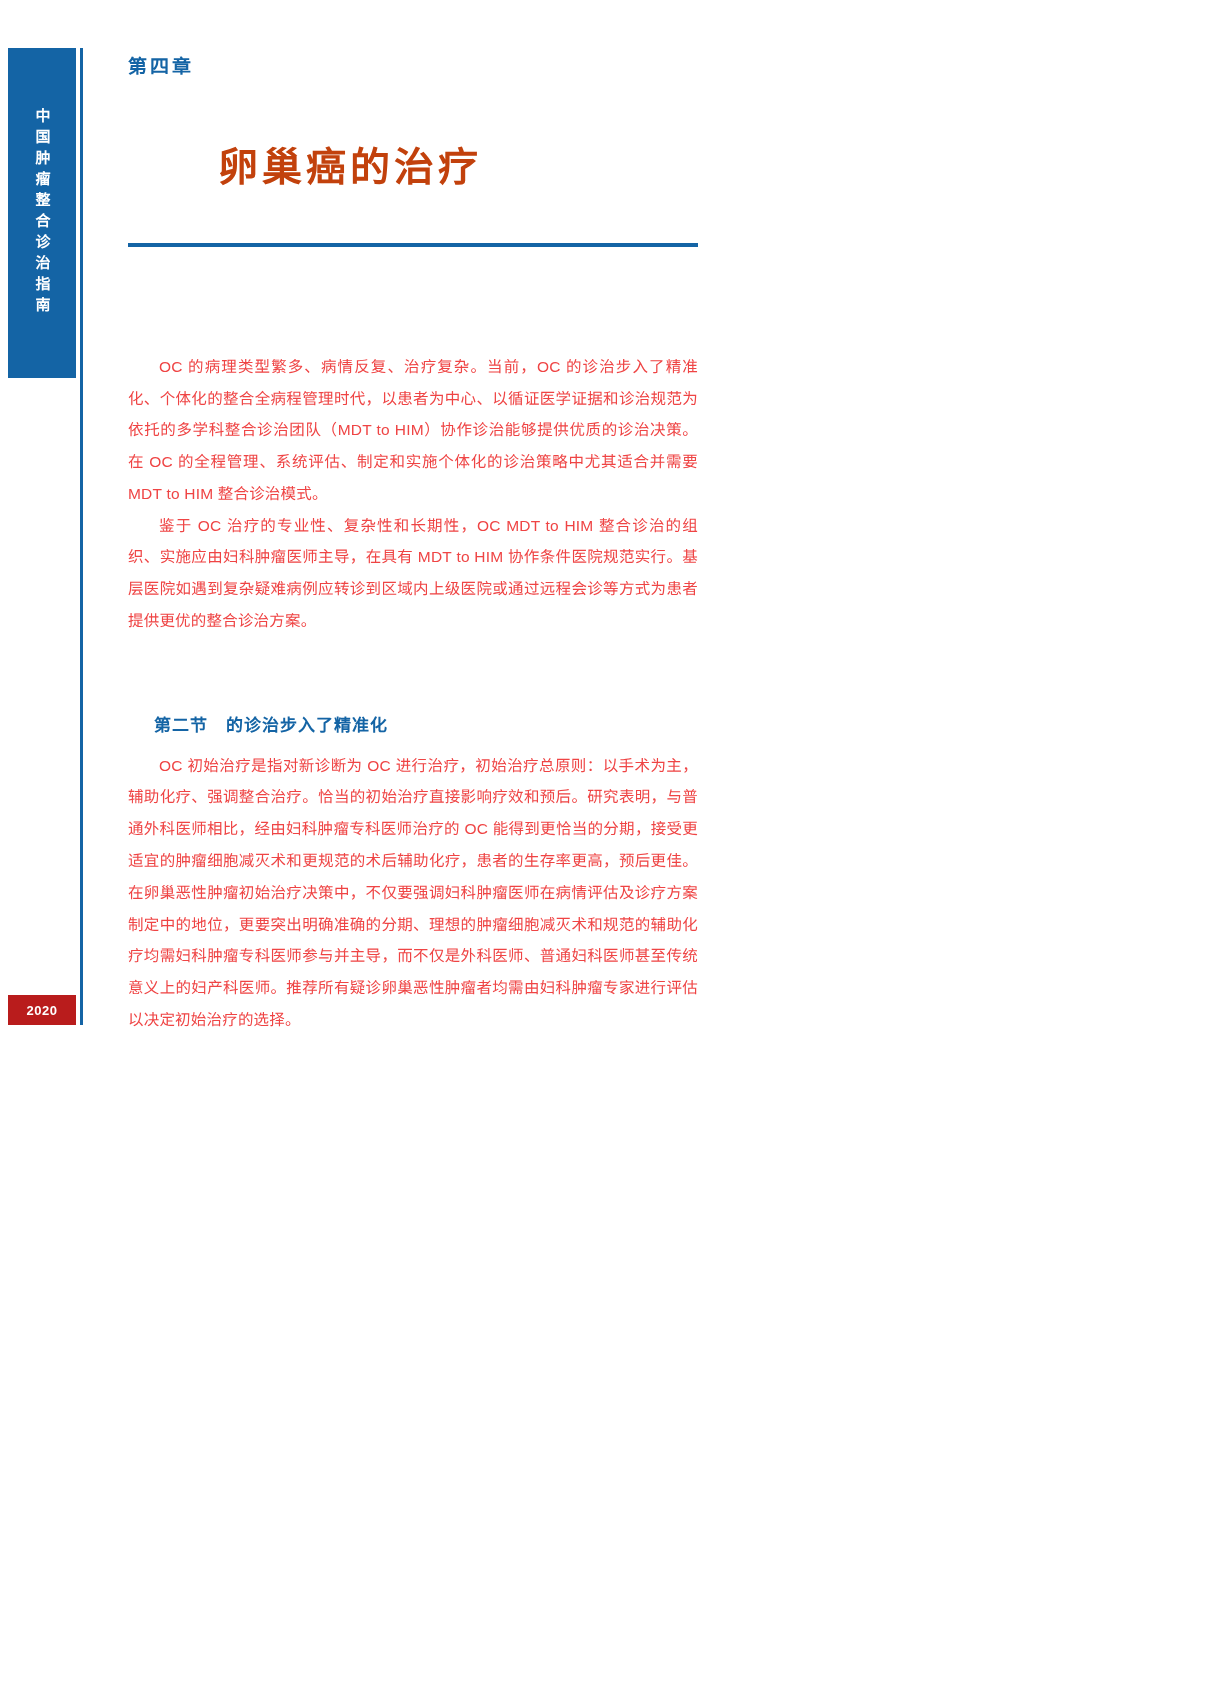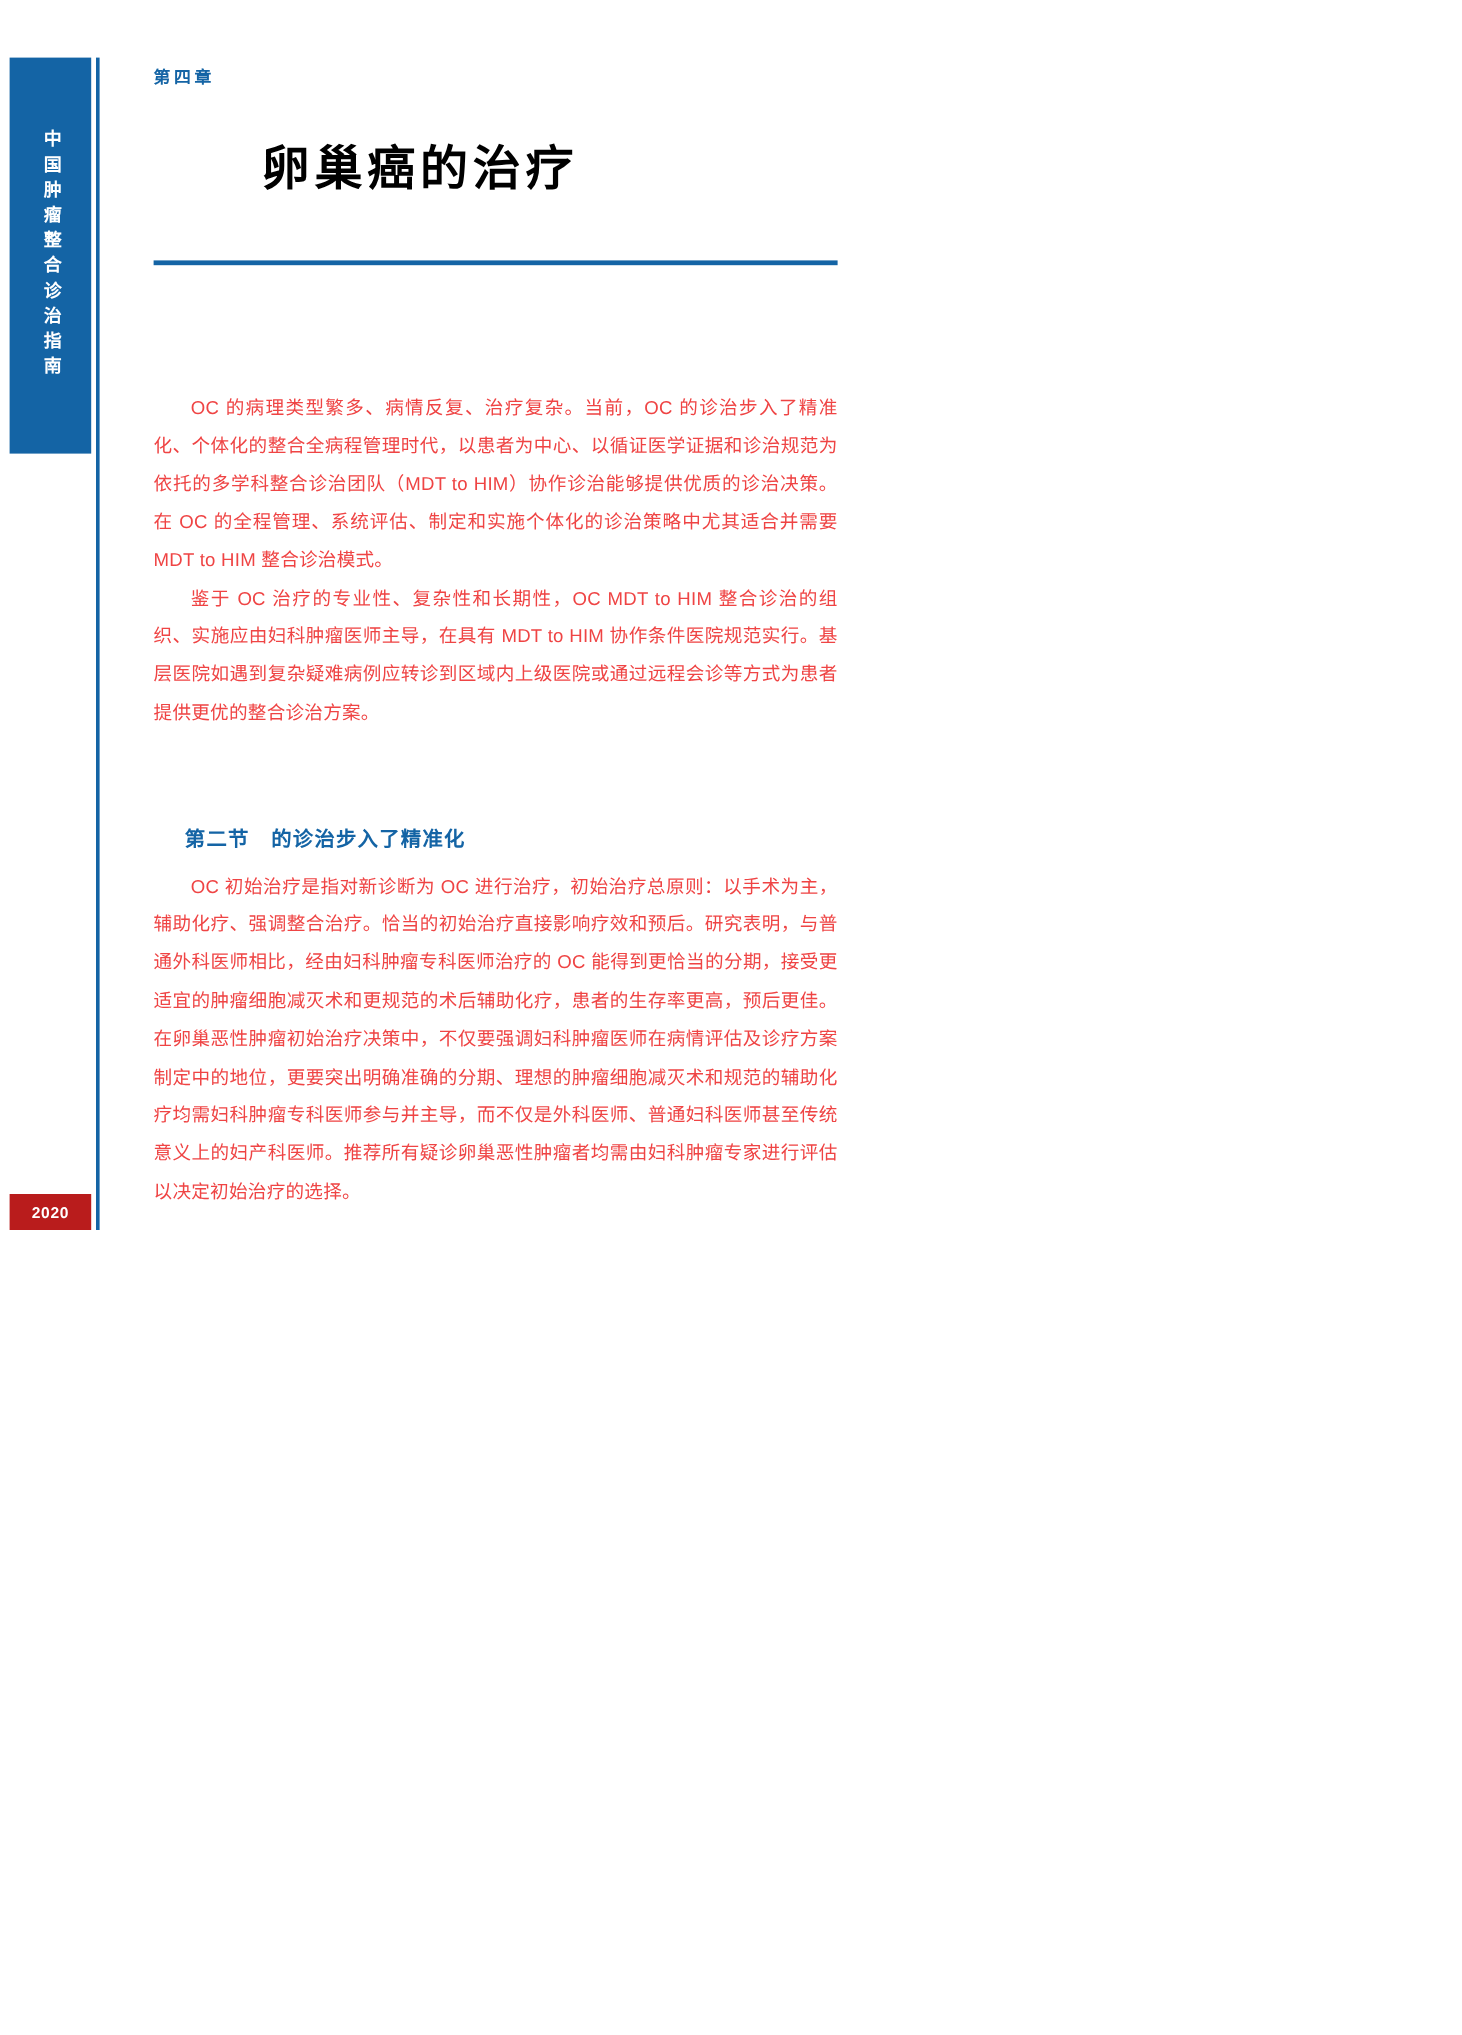--- a/index.html
+++ b/index.html
@@ -63,32 +63,32 @@
 
   
   .page {
     position: absolute;
     left: 128px;
     top: 56px;
     width: 570px;
   }
 
   .chapter-label {
-    font-size: 14px;
+    font-size: 19px;
     font-weight: bold;
     color: #1464a5;
     letter-spacing: 3px;
     line-height: 1.2;
-    margin: 0 0 44px 0;
+    margin: 0 0 64px 0;
   }
 
   .chapter-title {
     font-size: 40px;
     font-weight: bold;
-    color: #000000;
+    color: #c2410c;
     letter-spacing: 4px;
     line-height: 1.2;
     margin: 0 0 52px 90px;
   }
 
   .title-rule {
     width: 570px;
     height: 4px;
     background: #1464a5;
     margin: 0 0 104px 0;

